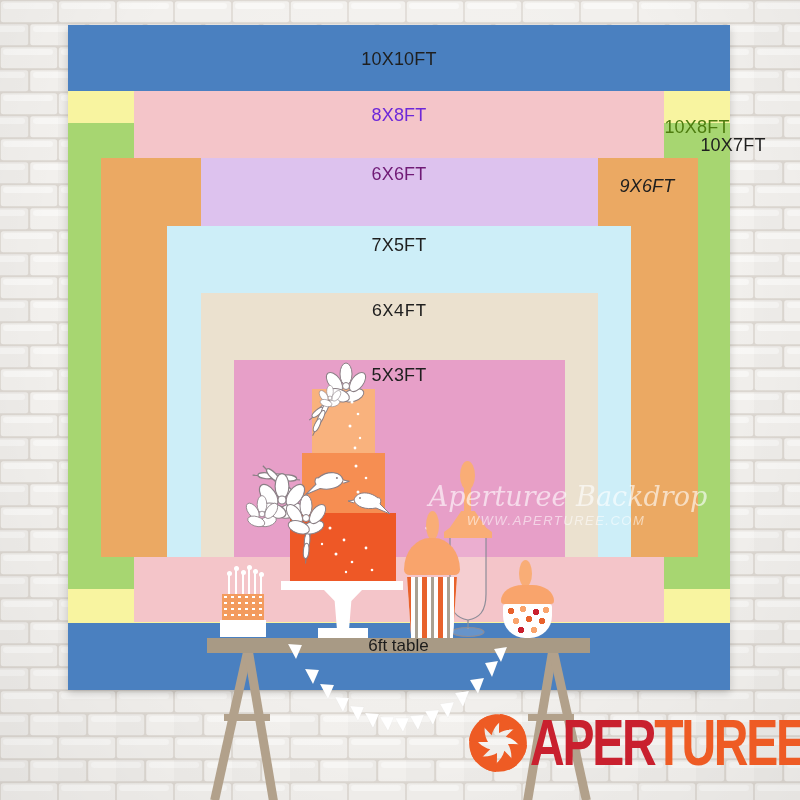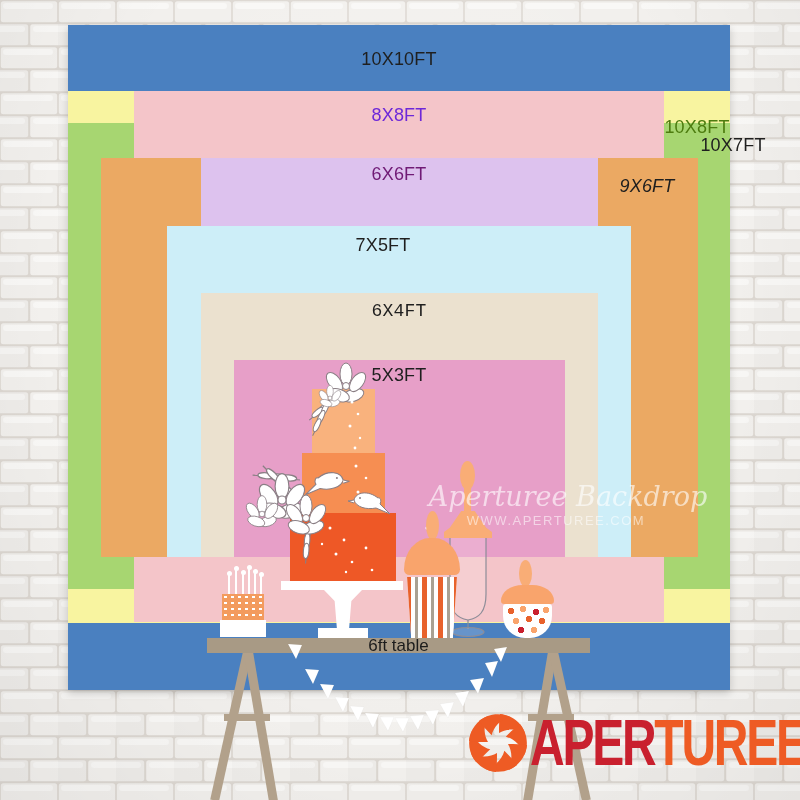--- a/index.html
+++ b/index.html
@@ -13,21 +13,21 @@
   
   .layer{position:absolute;}
   #layer-10x10{box-shadow:0 3px 8px rgba(0,0,0,0.18);}
   .size-label{position:absolute;transform:translateX(-50%);
     font-size:18px;line-height:1;letter-spacing:0.2px;white-space:nowrap;z-index:12;}
   
   .wm1{position:absolute;transform:translateX(-50%);z-index:17;
     font-family:"DejaVu Serif",serif;font-style:italic;font-size:27px;
     color:rgba(255,255,255,0.62);white-space:nowrap;}
   .wm2{position:absolute;transform:translateX(-50%);z-index:17;
-    font-size:13px;letter-spacing:1.5px;color:rgba(255,255,255,0.55);white-space:nowrap;}
+    font-size:13px;letter-spacing:1.5px;color:rgba(255,255,255,0.55);white-space:nowrap;font-style:italic;}
   
   .dessert{position:absolute;z-index:15;}
   .stick{position:absolute;width:2px;background:#fff;z-index:15;}
   .stick::before{content:"";position:absolute;left:-1.5px;top:-4px;width:5px;height:5px;
     border-radius:50%;background:#fff;}
   
   #table-bar{position:absolute;left:207px;top:638px;width:383px;height:15px;z-index:18;
     text-align:center;font-size:17px;line-height:15px;color:#1c1c1c;}
   .leg{position:absolute;width:9px;z-index:16;transform-origin:50% 0;}
   .leg-cross{position:absolute;height:7px;z-index:16;}
@@ -65,21 +65,21 @@
 <div class="layer" style="left: 167px; top: 226px; width: 464px; height: 331px; z-index: 7; background-color: rgb(205, 238, 248);"></div>
 <div class="layer" style="left: 201px; top: 293px; width: 397px; height: 264px; z-index: 8; background-color: rgb(235, 225, 207);"></div>
 <div class="layer" style="left: 234px; top: 360px; width: 331px; height: 197px; z-index: 9; background-color: rgb(231, 159, 200);"></div>
 
 <div class="size-label" style="left: 399px; top: 50px; color: rgb(31, 31, 31);">10X10FT</div>
 <div class="size-label" style="left: 399px; top: 106px; color: #6d28d9;">8X8FT</div>
 <div class="size-label" style="left: 697px; top: 97px; color: #4d7c0f; margin-top: 21px;">10X8FT</div>
 <div class="size-label" style="left: 697px; top: 136px; color: rgb(31, 31, 31); margin-left: 36px;">10X7FT</div>
 <div class="size-label" style="left: 399px; top: 165px; color: #701a75;">6X6FT</div>
 <div class="size-label" style="left: 647px; top: 177px; color: rgb(31, 31, 31); font-style: italic;">9X6FT</div>
-<div class="size-label" style="left: 383px; top: 236px; color: rgb(31, 31, 31); text-align: right;">7X5FT</div>
+<div class="size-label" style="left: 399px; top: 236px; color: rgb(31, 31, 31); text-align: right;">7X5FT</div>
 <div class="size-label" style="left: 399px; top: 302px; color: rgb(31, 31, 31); font-family: Liberation Mono, monospace;">6X4FT</div>
 <div class="size-label" style="left: 399px; top: 366px; color: rgb(31, 31, 31);">5X3FT</div>
 
 <div class="wm1" style="left:568px;top:481px">Aperturee Backdrop</div>
 <div class="wm2" style="left:556px;top:513px">WWW.APERTUREE.COM</div>
 
 <div class="abs" style="left: 460px; top: 461px; width: 15px; height: 29px; border-radius: 50%; z-index: 14; background-color: rgb(249, 173, 118);"></div>
 <div class="abs" style="left: 464px; top: 488px; width: 7px; height: 25px; z-index: 14; background-color: rgb(249, 173, 118);"></div>
 <div class="abs" style="left: 444px; top: 511px; width: 48px; height: 27px; z-index: 14; clip-path: polygon(36% 0px, 64% 0px, 88% 62%, 100% 78%, 100% 100%, 0px 100%, 0px 78%, 12% 62%); background-color: rgb(249, 173, 118);"></div>
 <svg class="overlay" width="800" height="800" style="z-index:14">

